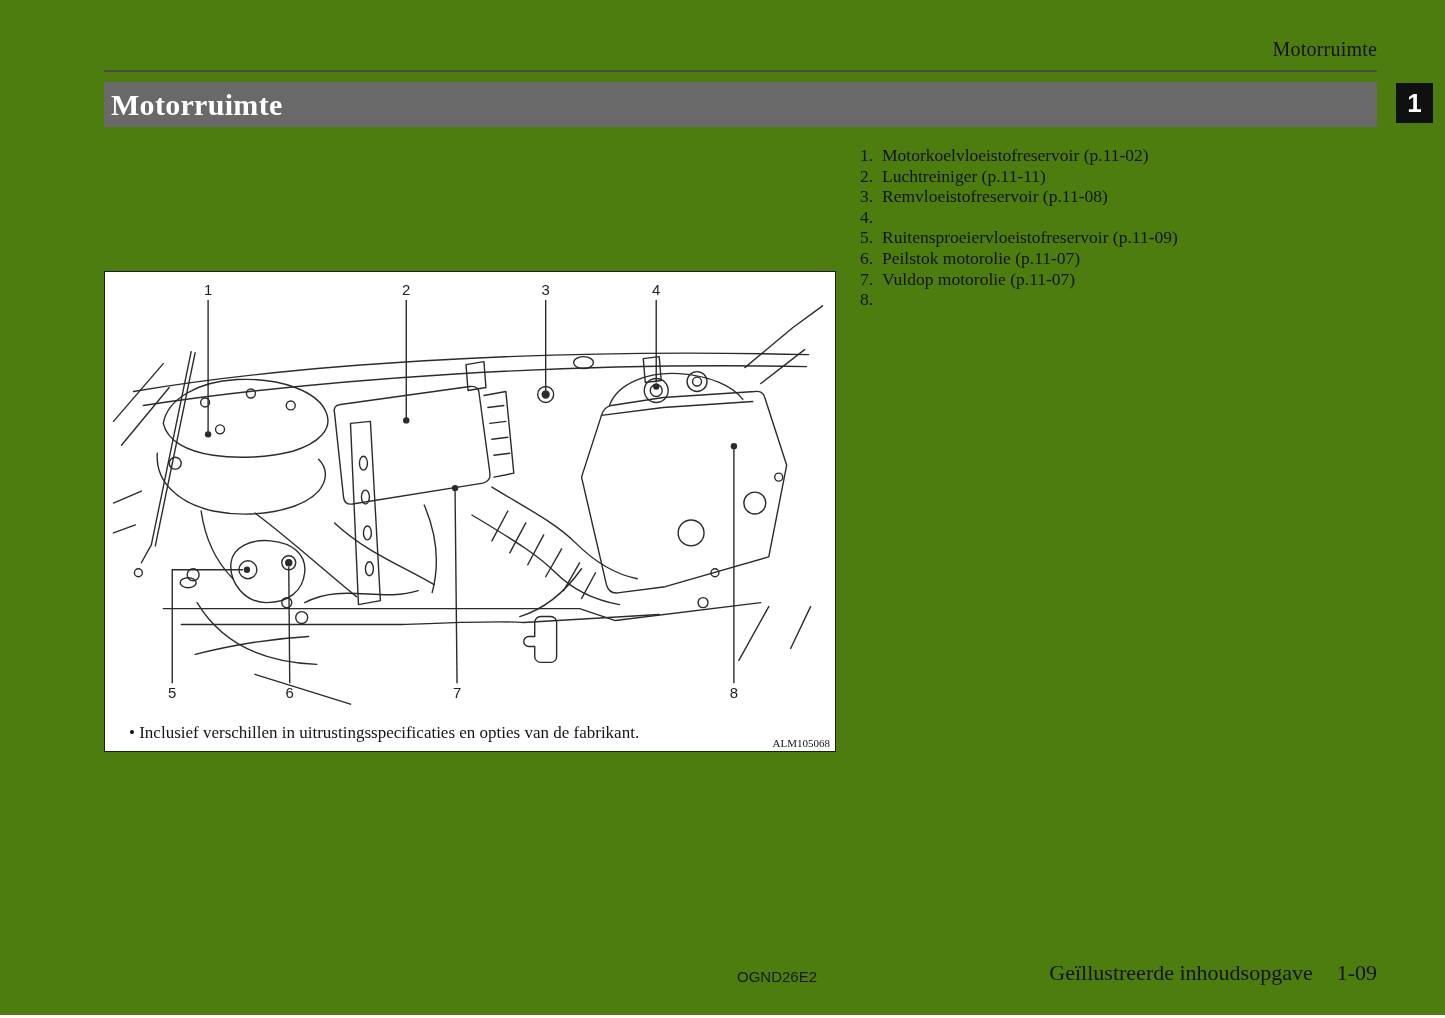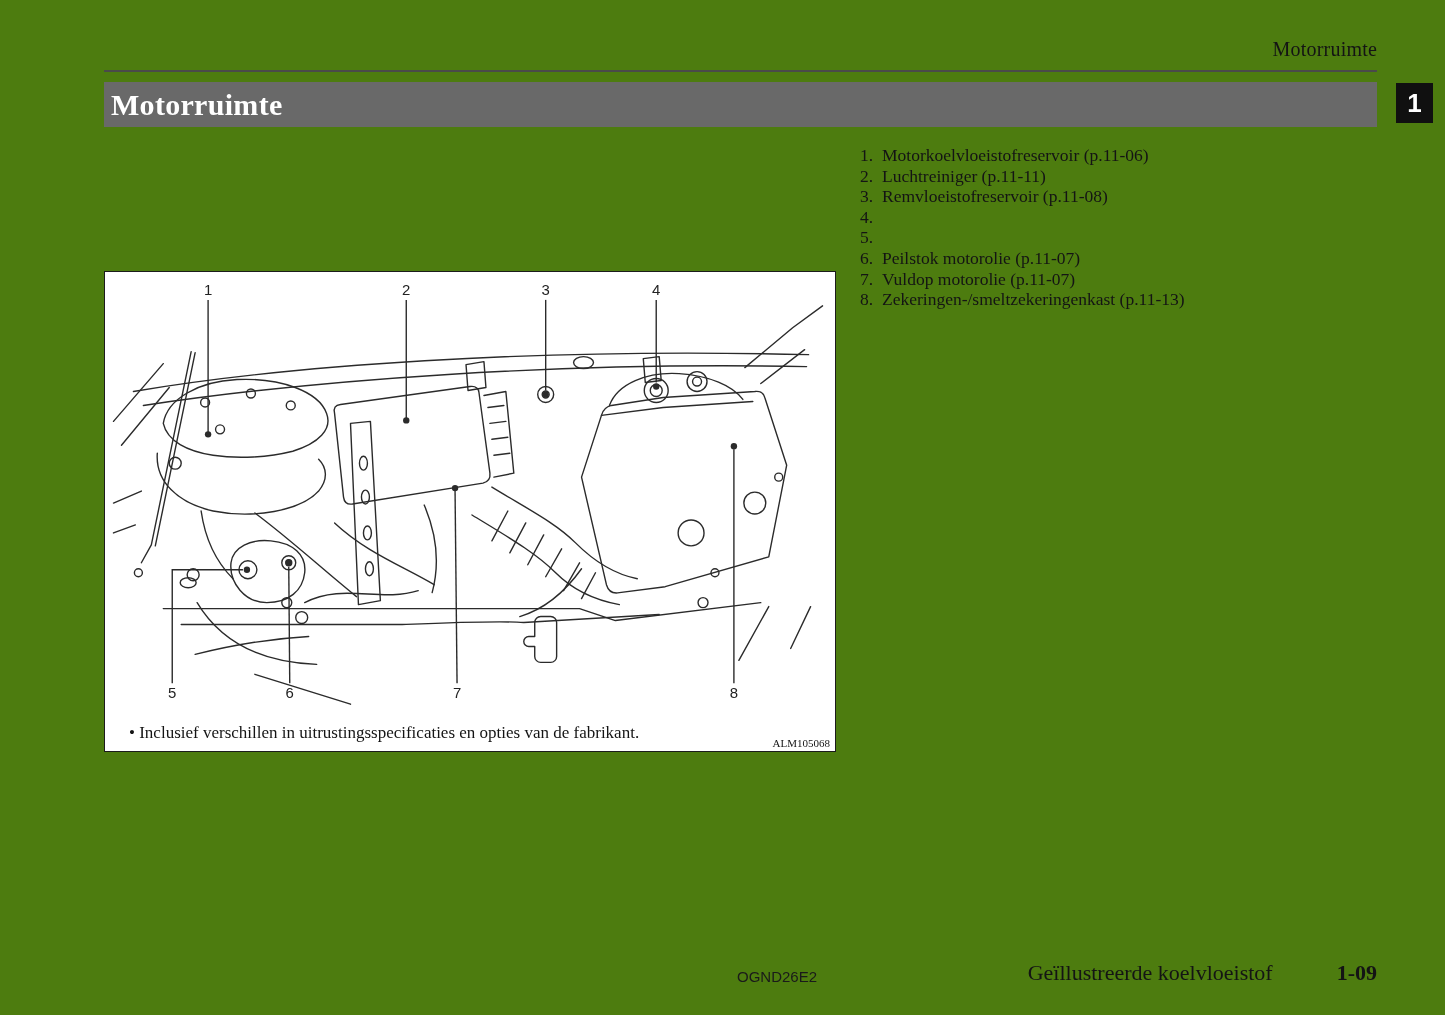--- a/index.html
+++ b/index.html
@@ -47,75 +47,75 @@
     position:absolute;right:5px;bottom:2px;font-size:11px;
   }
   .footer-code{
     position:absolute;top:968px;left:737px;
     font-family:"Liberation Sans","DejaVu Sans",sans-serif;font-size:15px;color:#1a1a1a;
   }
   .footer-right{
     position:absolute;top:960px;left:104px;width:1273px;text-align:right;
     font-size:22px;
   }
-  .footer-right .pageno{margin-left:64px;font-weight:bold;}
+  .footer-right .pageno{margin-left:24px;}
   .co-label{
     font-family:"Liberation Sans","DejaVu Sans",sans-serif;font-size:15px;fill:#222;
   }
 </style>
 </head>
 <body>
 
 <div class="page">
 
   <div class="header-right">Motorruimte</div>
   <div class="header-rule"></div>
 
   <div class="title-bar">
     <span>Motorruimte</span>
   </div>
   <div class="chapter-tab">1</div>
 
   <ol class="parts-list" id="parts-list">
     <li class="part-item">
       <span class="num">1.</span>
-      <span class="txt">Motorkoelvloeistofreservoir (p.11-06)</span>
+      <span class="txt">Motorkoelvloeistofreservoir (p.11-02)</span>
     </li>
 
     <li class="part-item">
       <span class="num">2.</span>
       <span class="txt">Luchtreiniger (p.11-11)</span>
     </li>
 
     <li class="part-item">
       <span class="num">3.</span>
       <span class="txt">Remvloeistofreservoir (p.11-08)</span>
     </li>
 
     <li class="part-item">
       <span class="num">4.</span>
     </li>
 
     <li class="part-item">
       <span class="num">5.</span>
+      <span class="txt">Ruitensproeiervloeistofreservoir (p.11-09)</span>
     </li>
 
     <li class="part-item">
       <span class="num">6.</span>
       <span class="txt">Peilstok motorolie (p.11-07)</span>
     </li>
 
     <li class="part-item">
       <span class="num">7.</span>
       <span class="txt">Vuldop motorolie (p.11-07)</span>
     </li>
 
     <li class="part-item">
       <span class="num">8.</span>
-      <span class="txt">Zekeringen-/smeltzekeringenkast (p.11-13)</span>
     </li>
   </ol>
 
   <div class="figure-box">
     <svg id="fig-svg" viewBox="0 0 732 481">
       <g fill="none" stroke="#2b2b2b" stroke-width="1.4" stroke-linecap="round" stroke-linejoin="round">
 
         <path d="M28,120 C180,94 430,76 706,83"></path>
         <path d="M38,134 C210,108 460,90 704,95"></path>
         <path d="M362,93 l18,-3 2,26 -18,3 z"></path>
@@ -216,16 +216,16 @@
           <circle cx="631" cy="175" r="3.2" fill="#2b2b2b"></circle>
           <text x="631" y="428" text-anchor="middle" class="co-label">8</text>
         </g>
     </svg>
     <div class="fig-caption">• Inclusief verschillen in uitrustingsspecificaties en opties van de fabrikant.</div>
     <div class="fig-code">ALM105068</div>
   </div>
 
   <div class="footer-code">OGND26E2</div>
   <div class="footer-right">
-    <span>Geïllustreerde koelvloeistof</span><span class="pageno">1-09</span>
+    <span>Geïllustreerde inhoudsopgave</span><span class="pageno">1-09</span>
   </div>
 
 </div>
 
 </body></html>

